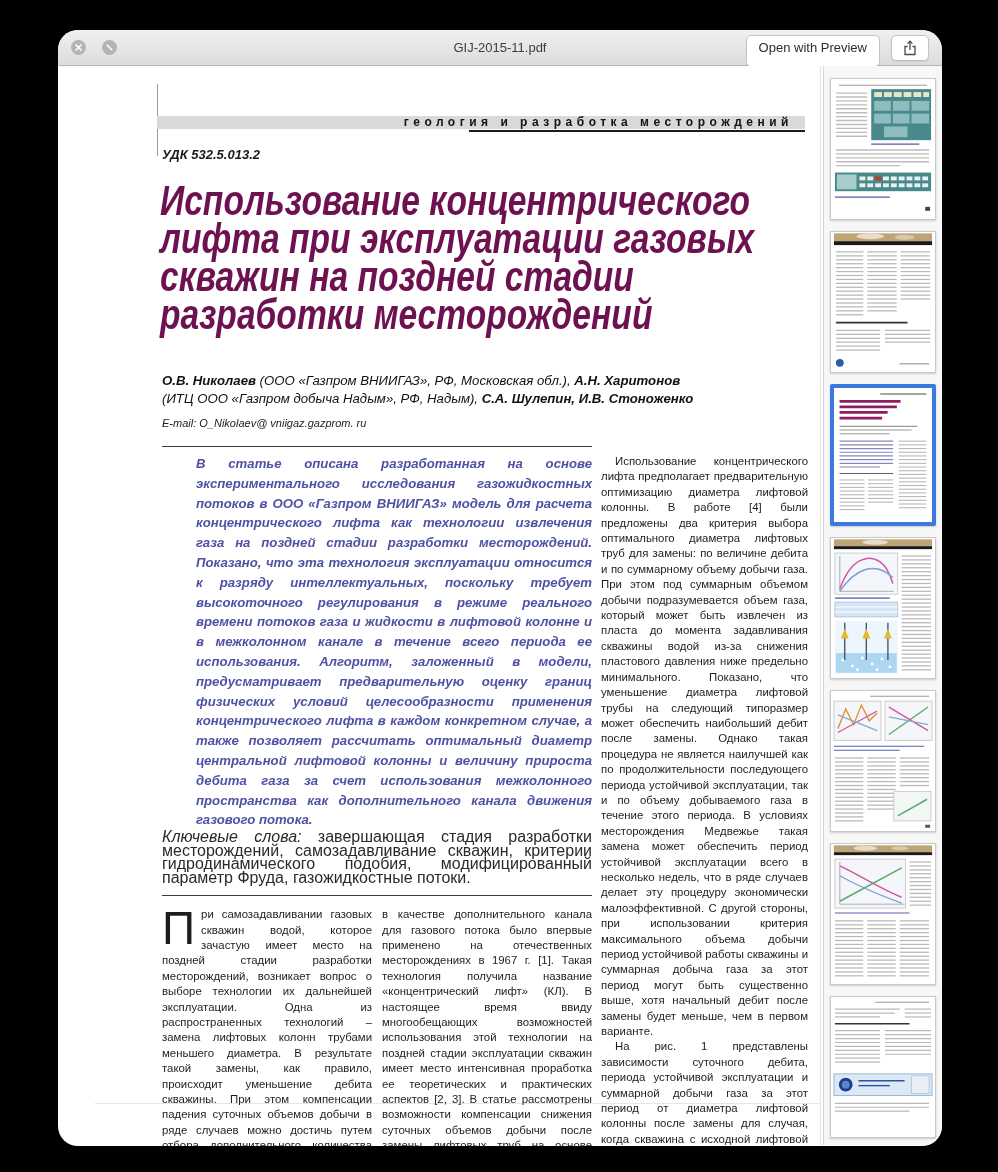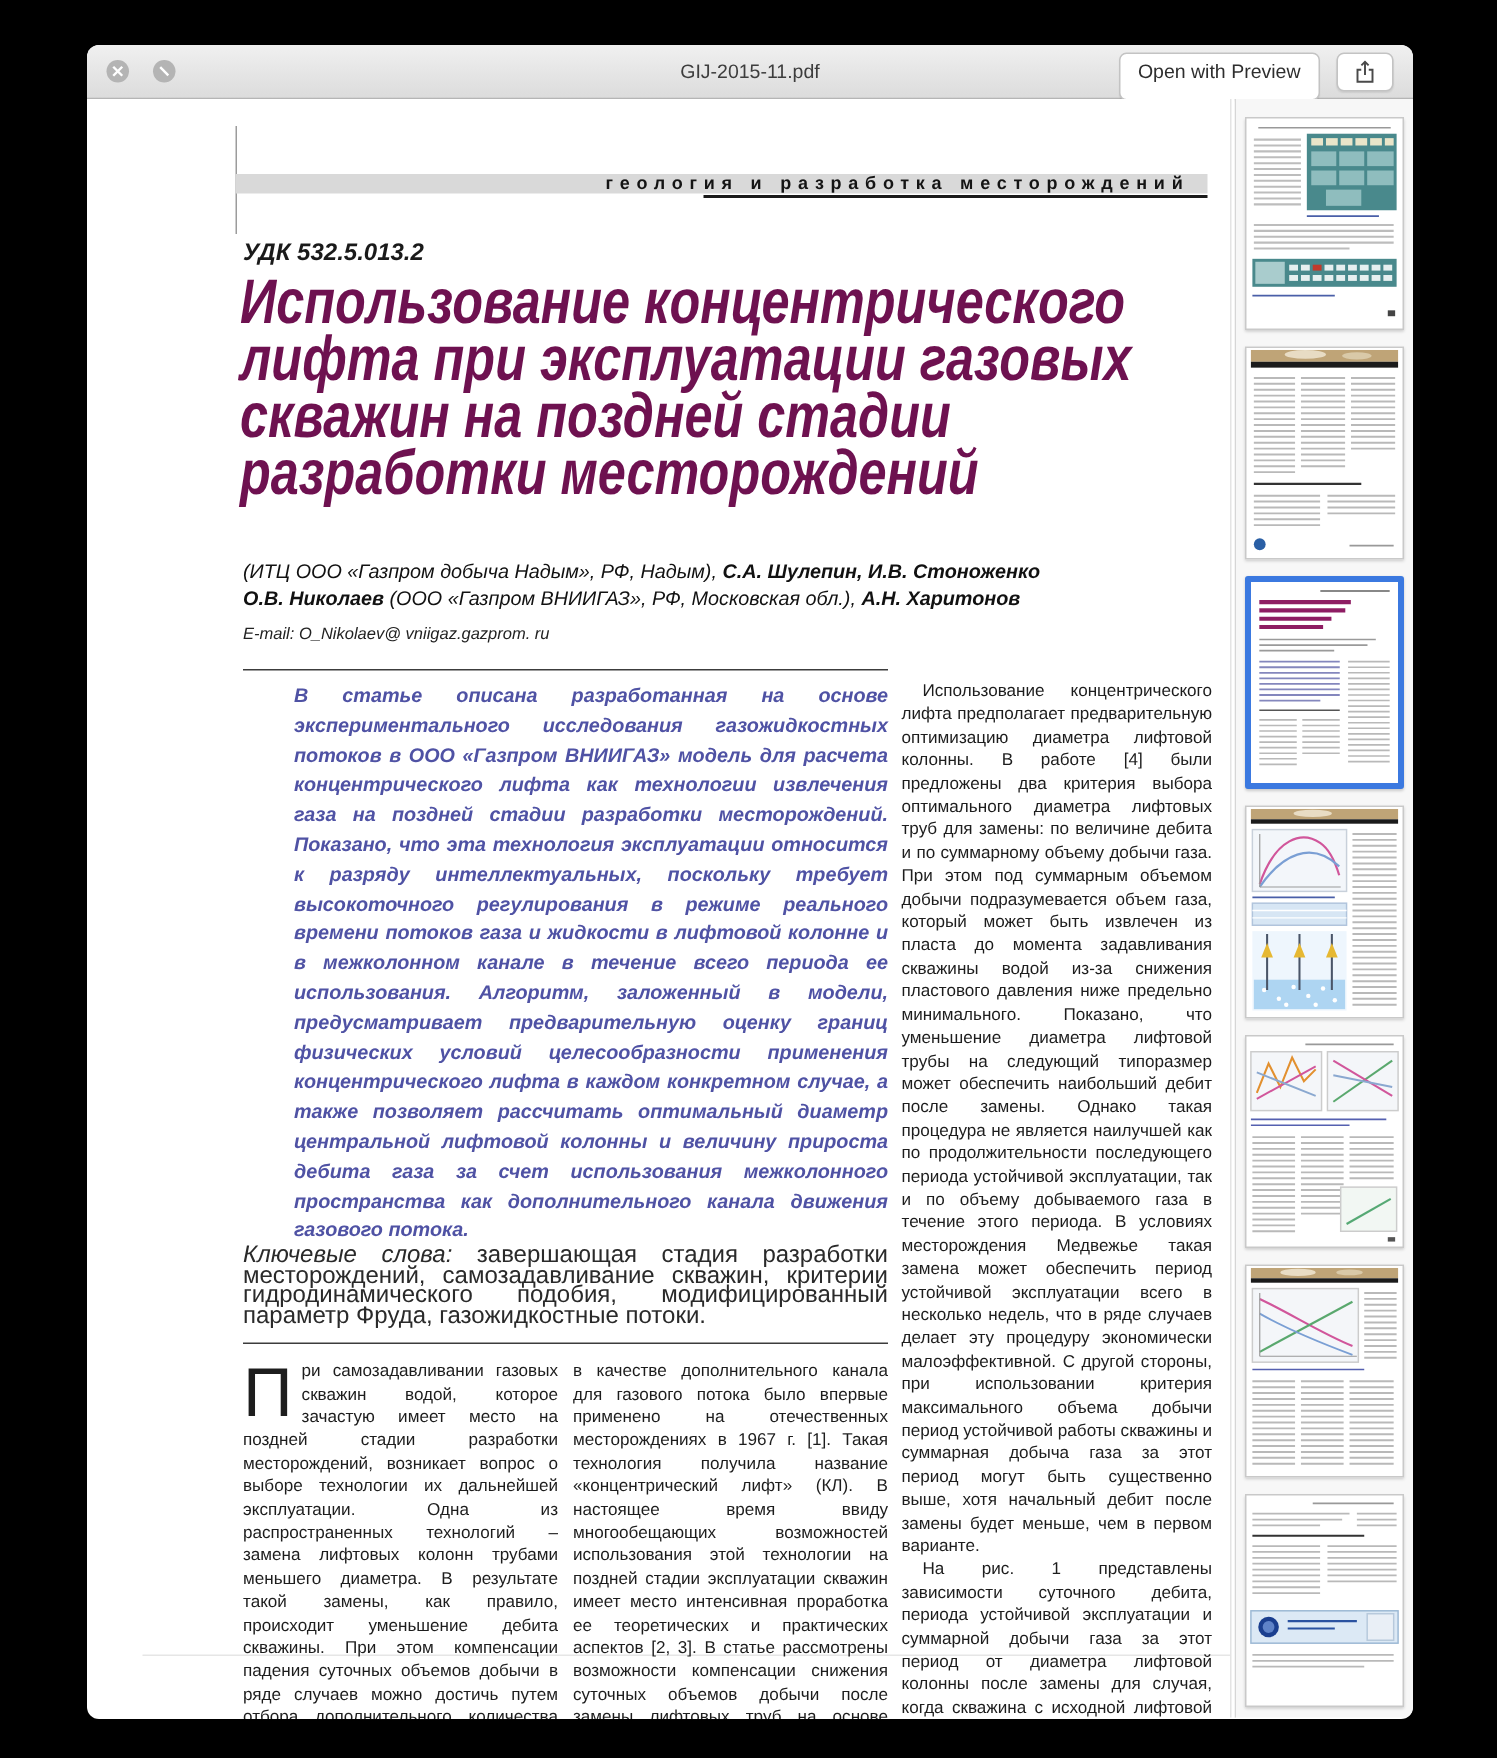--- a/index.html
+++ b/index.html
@@ -1,18 +1,18 @@
 <!DOCTYPE html>
 <html><head>
 <meta charset="utf-8">
 <style>
   * { margin:0; padding:0; box-sizing:border-box; }
   html,body { width:998px; height:1172px; background:#000; font-family:"Liberation Sans", sans-serif; }
   .window{ position:absolute; left:58px; top:30px; width:884px; height:1116px;
-    background:#fff; border-radius:8px; overflow:hidden; box-shadow:0 12px 40px rgba(0,0,0,.65); }
+    background:#fff; border-radius:20px; overflow:hidden; box-shadow:0 12px 40px rgba(0,0,0,.65); }
   
   .titlebar{ position:relative; height:36px; background:linear-gradient(#f0f0f0,#dcdcdc);
     border-bottom:1px solid #b5b5b5; display:flex; align-items:center; }
   .tb-btn{ width:15px; height:15px; border-radius:50%; background:#b4b4b4; display:flex;
     align-items:center; justify-content:center; }
   .tb-close{ position:absolute; left:13px; top:10px; }
   .tb-slash{ position:absolute; left:44px; top:10px; }
   .tb-title{ width:100%; text-align:center; font-size:13px; color:#3d3d3d; }
   .tb-open{ position:absolute; right:62px; top:5px; height:32px; padding:0 12px; background:#fff;
     border:1px solid #c3c3c3; border-radius:5px; font-size:13px; color:#2e2e2e; line-height:24px;
@@ -24,21 +24,21 @@
   .content{ position:relative; display:flex; height:1079px;padding-left:37px; }
   .main{ position:relative; width:760px; background:#fff; }
   .page-edge-v{ position:absolute; left:725px; top:0; width:1px; height:100%; background:#e4e4e4; }
   .page-edge-h{ position:absolute; left:0; top:1037px; width:725px; height:1px; background:#e6e6e6; }
   
   .vrule{ position:absolute; left:62px; top:18px; width:1px; height:72px; background:#9c9c9c; }
   .band{ position:absolute; left:62px; top:50px; width:648px; height:13px; background:#d9d9d9;
     text-align:right; padding-right:12px; font-size:12px; font-weight:bold; letter-spacing:4.5px;
     color:#141414; line-height:13px; white-space:nowrap; }
   .band-underline{ position:absolute; left:374px; top:64px; width:336px; height:2px; background:#1a1a1a; }
-  .udc{ position:absolute; left:67px; top:94px; font-size:16px; font-weight:bold; font-style:italic; color:#1a1a1a;}
+  .udc{ position:absolute; left:67px; top:81px; font-size:13px; font-weight:bold; font-style:italic; color:#1a1a1a;}
   
   .title{ position:absolute; left:65px; top:116px; color:#6e1150; }
   .title-line{ font-size:42px; font-weight:bold; font-style:italic; line-height:38px;
     transform:scaleX(.8); transform-origin:0 50%; white-space:nowrap; }
   
   .authors{ position:absolute; left:67px; top:306px; font-size:13.2px; line-height:18px; color:#111; }
   .authors .nm{ font-weight:bold; font-style:italic; }
   .authors .af{ font-style:italic; }
   .email{ font-size:11px; font-style:italic; margin-top:6px; color:#222; }
   .hr1{ position:absolute; left:67px; top:380px; width:430px; height:1px; background:#3c3c3c; }
@@ -104,22 +104,22 @@
       <div class="udc">УДК 532.5.013.2</div>
 
       <div class="title">
         <div class="title-line">Использование концентрического</div>
         <div class="title-line">лифта при эксплуатации газовых</div>
         <div class="title-line">скважин на поздней стадии</div>
         <div class="title-line">разработки месторождений</div>
       </div>
 
       <div class="authors">
+        <div><span class="nm">О.В. Николаев</span><span class="af"> (ООО «Газпром ВНИИГАЗ», РФ, Московская обл.), </span><span class="nm">А.Н. Харитонов</span></div>
         <div><span class="af">(ИТЦ ООО «Газпром добыча Надым», РФ, Надым), </span><span class="nm">С.А. Шулепин, И.В. Стоноженко</span></div>
-        <div><span class="nm">О.В. Николаев</span><span class="af"> (ООО «Газпром ВНИИГАЗ», РФ, Московская обл.), </span><span class="nm">А.Н. Харитонов</span></div>
         <div class="email">E-mail: O_Nikolaev@ vniigaz.gazprom. ru</div>
       </div>
 
       <div class="hr1"></div>
 
       <div class="cols">
         <div class="leftblock">
           <div class="abstract">В статье описана разработанная на основе экспериментального исследования газожидкостных потоков в ООО «Газпром ВНИИГАЗ» модель для расчета концентрического лифта как технологии извлечения газа на поздней стадии разработки месторождений. Показано, что эта технология эксплуатации относится к разряду интеллектуальных, поскольку требует высокоточного регулирования в режиме реального времени потоков газа и жидкости в лифтовой колонне и в межколонном канале в течение всего периода ее использования. Алгоритм, заложенный в модели, предусматривает предварительную оценку границ физических условий целесообразности применения концентрического лифта в каждом конкретном случае, а также позволяет рассчитать оптимальный диаметр центральной лифтовой колонны и величину прироста дебита газа за счет использования межколонного пространства как дополнительного канала движения газового потока.</div>
           <div class="keywords"><span class="kw-label">Ключевые слова:</span><span> завершающая стадия разработки месторождений, самозадавливание скважин, критерии гидродинамического подобия, модифицированный параметр Фруда, газожидкостные потоки.</span></div>
           <div class="hr2"></div>

